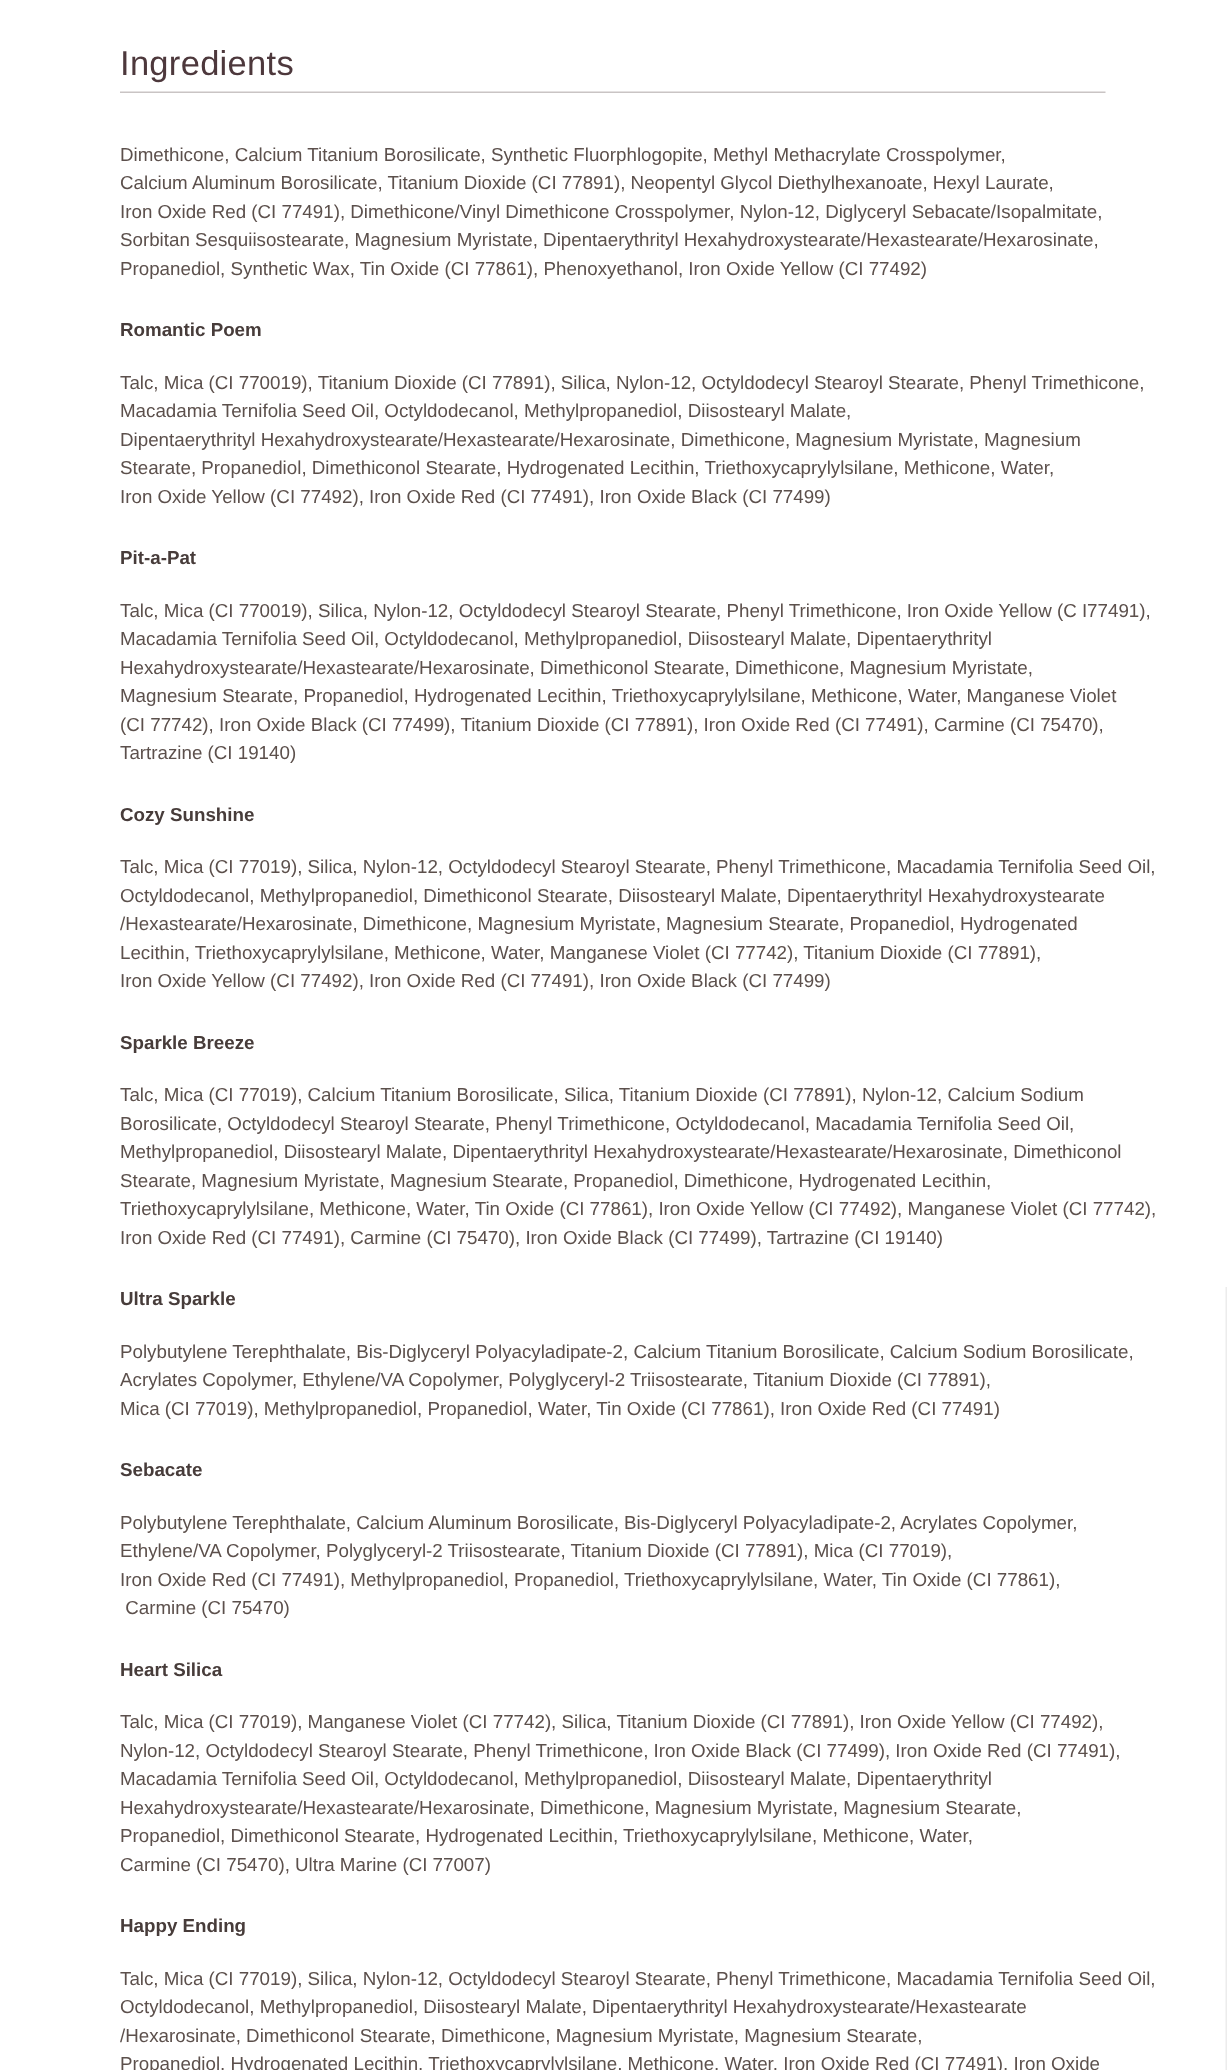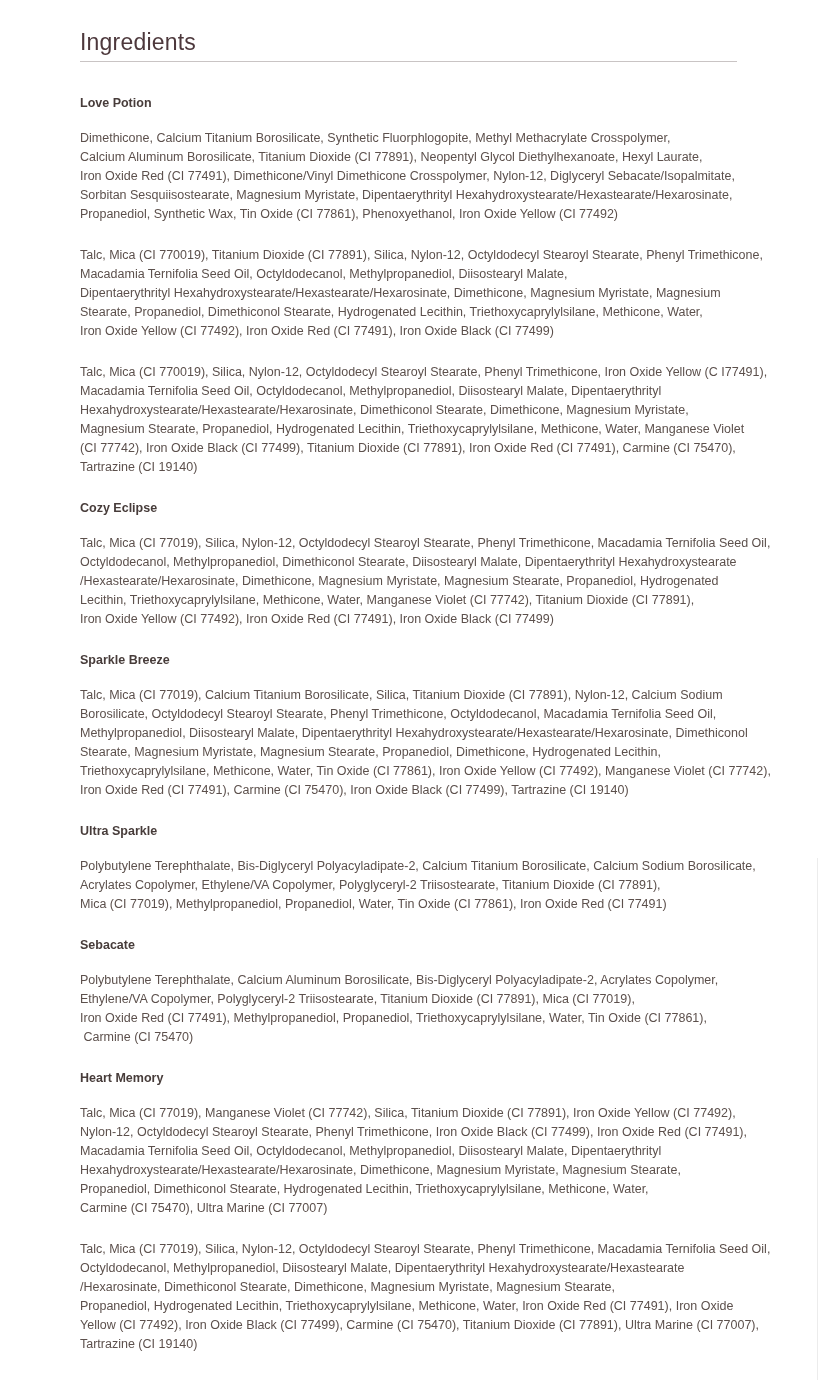--- a/index.html
+++ b/index.html
@@ -57,47 +57,48 @@
 </style>
 </head>
 <body>
 
 <div class="content">
 
   <h1 class="page-title">Ingredients</h1>
   <hr class="title-divider">
 
   <div class="section">
-    <h2 class="product-name">Love Potion</h2>
     <p class="ingredient-list">Dimethicone, Calcium Titanium Borosilicate, Synthetic Fluorphlogopite, Methyl Methacrylate Crosspolymer,
 Calcium Aluminum Borosilicate, Titanium Dioxide (CI 77891), Neopentyl Glycol Diethylhexanoate, Hexyl Laurate,
 Iron Oxide Red (CI 77491), Dimethicone/Vinyl Dimethicone Crosspolymer, Nylon-12, Diglyceryl Sebacate/Isopalmitate,
 Sorbitan Sesquiisostearate, Magnesium Myristate, Dipentaerythrityl Hexahydroxystearate/Hexastearate/Hexarosinate,
 Propanediol, Synthetic Wax, Tin Oxide (CI 77861), Phenoxyethanol, Iron Oxide Yellow (CI 77492)</p>
   </div>
 
   <div class="section">
+    <h2 class="product-name">Romantic Poem</h2>
     <p class="ingredient-list">Talc, Mica (CI 770019), Titanium Dioxide (CI 77891), Silica, Nylon-12, Octyldodecyl Stearoyl Stearate, Phenyl Trimethicone,
 Macadamia Ternifolia Seed Oil, Octyldodecanol, Methylpropanediol, Diisostearyl Malate,
 Dipentaerythrityl Hexahydroxystearate/Hexastearate/Hexarosinate, Dimethicone, Magnesium Myristate, Magnesium
 Stearate, Propanediol, Dimethiconol Stearate, Hydrogenated Lecithin, Triethoxycaprylylsilane, Methicone, Water,
 Iron Oxide Yellow (CI 77492), Iron Oxide Red (CI 77491), Iron Oxide Black (CI 77499)</p>
   </div>
 
   <div class="section">
+    <h2 class="product-name">Pit-a-Pat</h2>
     <p class="ingredient-list">Talc, Mica (CI 770019), Silica, Nylon-12, Octyldodecyl Stearoyl Stearate, Phenyl Trimethicone, Iron Oxide Yellow (C I77491),
 Macadamia Ternifolia Seed Oil, Octyldodecanol, Methylpropanediol, Diisostearyl Malate, Dipentaerythrityl
 Hexahydroxystearate/Hexastearate/Hexarosinate, Dimethiconol Stearate, Dimethicone, Magnesium Myristate,
 Magnesium Stearate, Propanediol, Hydrogenated Lecithin, Triethoxycaprylylsilane, Methicone, Water, Manganese Violet
 (CI 77742), Iron Oxide Black (CI 77499), Titanium Dioxide (CI 77891), Iron Oxide Red (CI 77491), Carmine (CI 75470),
 Tartrazine (CI 19140)</p>
   </div>
 
   <div class="section">
-    <h2 class="product-name">Cozy Eclipse</h2>
+    <h2 class="product-name">Cozy Sunshine</h2>
     <p class="ingredient-list">Talc, Mica (CI 77019), Silica, Nylon-12, Octyldodecyl Stearoyl Stearate, Phenyl Trimethicone, Macadamia Ternifolia Seed Oil,
 Octyldodecanol, Methylpropanediol, Dimethiconol Stearate, Diisostearyl Malate, Dipentaerythrityl Hexahydroxystearate
 /Hexastearate/Hexarosinate, Dimethicone, Magnesium Myristate, Magnesium Stearate, Propanediol, Hydrogenated
 Lecithin, Triethoxycaprylylsilane, Methicone, Water, Manganese Violet (CI 77742), Titanium Dioxide (CI 77891),
 Iron Oxide Yellow (CI 77492), Iron Oxide Red (CI 77491), Iron Oxide Black (CI 77499)</p>
   </div>
 
   <div class="section">
     <h2 class="product-name">Sparkle Breeze</h2>
     <p class="ingredient-list">Talc, Mica (CI 77019), Calcium Titanium Borosilicate, Silica, Titanium Dioxide (CI 77891), Nylon-12, Calcium Sodium
@@ -117,30 +118,31 @@
 
   <div class="section">
     <h2 class="product-name">Sebacate</h2>
     <p class="ingredient-list">Polybutylene Terephthalate, Calcium Aluminum Borosilicate, Bis-Diglyceryl Polyacyladipate-2, Acrylates Copolymer,
 Ethylene/VA Copolymer, Polyglyceryl-2 Triisostearate, Titanium Dioxide (CI 77891), Mica (CI 77019),
 Iron Oxide Red (CI 77491), Methylpropanediol, Propanediol, Triethoxycaprylylsilane, Water, Tin Oxide (CI 77861),
 &nbsp;Carmine (CI 75470)</p>
   </div>
 
   <div class="section">
-    <h2 class="product-name">Heart Memory</h2>
+    <h2 class="product-name">Heart Silica</h2>
     <p class="ingredient-list">Talc, Mica (CI 77019), Manganese Violet (CI 77742), Silica, Titanium Dioxide (CI 77891), Iron Oxide Yellow (CI 77492),
 Nylon-12, Octyldodecyl Stearoyl Stearate, Phenyl Trimethicone, Iron Oxide Black (CI 77499), Iron Oxide Red (CI 77491),
 Macadamia Ternifolia Seed Oil, Octyldodecanol, Methylpropanediol, Diisostearyl Malate, Dipentaerythrityl
 Hexahydroxystearate/Hexastearate/Hexarosinate, Dimethicone, Magnesium Myristate, Magnesium Stearate,
 Propanediol, Dimethiconol Stearate, Hydrogenated Lecithin, Triethoxycaprylylsilane, Methicone, Water,
 Carmine (CI 75470), Ultra Marine (CI 77007)</p>
   </div>
 
   <div class="section">
+    <h2 class="product-name">Happy Ending</h2>
     <p class="ingredient-list">Talc, Mica (CI 77019), Silica, Nylon-12, Octyldodecyl Stearoyl Stearate, Phenyl Trimethicone, Macadamia Ternifolia Seed Oil,
 Octyldodecanol, Methylpropanediol, Diisostearyl Malate, Dipentaerythrityl Hexahydroxystearate/Hexastearate
 /Hexarosinate, Dimethiconol Stearate, Dimethicone, Magnesium Myristate, Magnesium Stearate,
 Propanediol, Hydrogenated Lecithin, Triethoxycaprylylsilane, Methicone, Water, Iron Oxide Red (CI 77491), Iron Oxide
 Yellow (CI 77492), Iron Oxide Black (CI 77499), Carmine (CI 75470), Titanium Dioxide (CI 77891), Ultra Marine (CI 77007),
 Tartrazine (CI 19140)</p>
   </div>
 
 </div>
 

